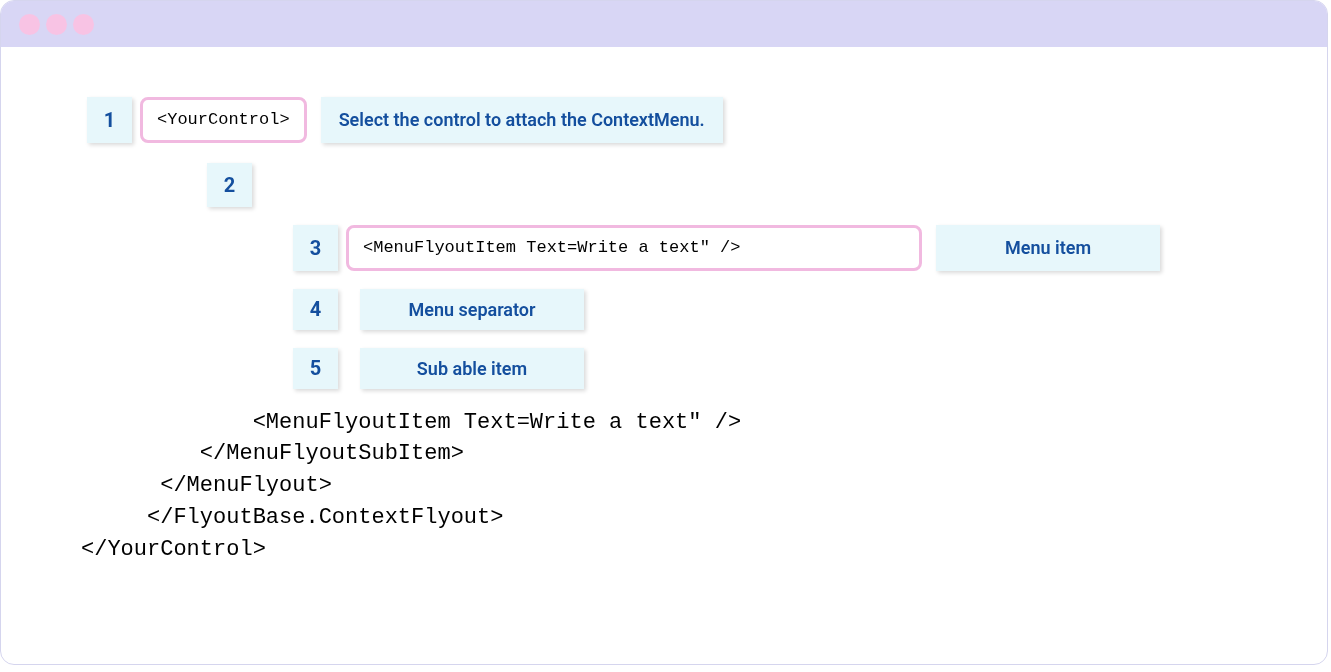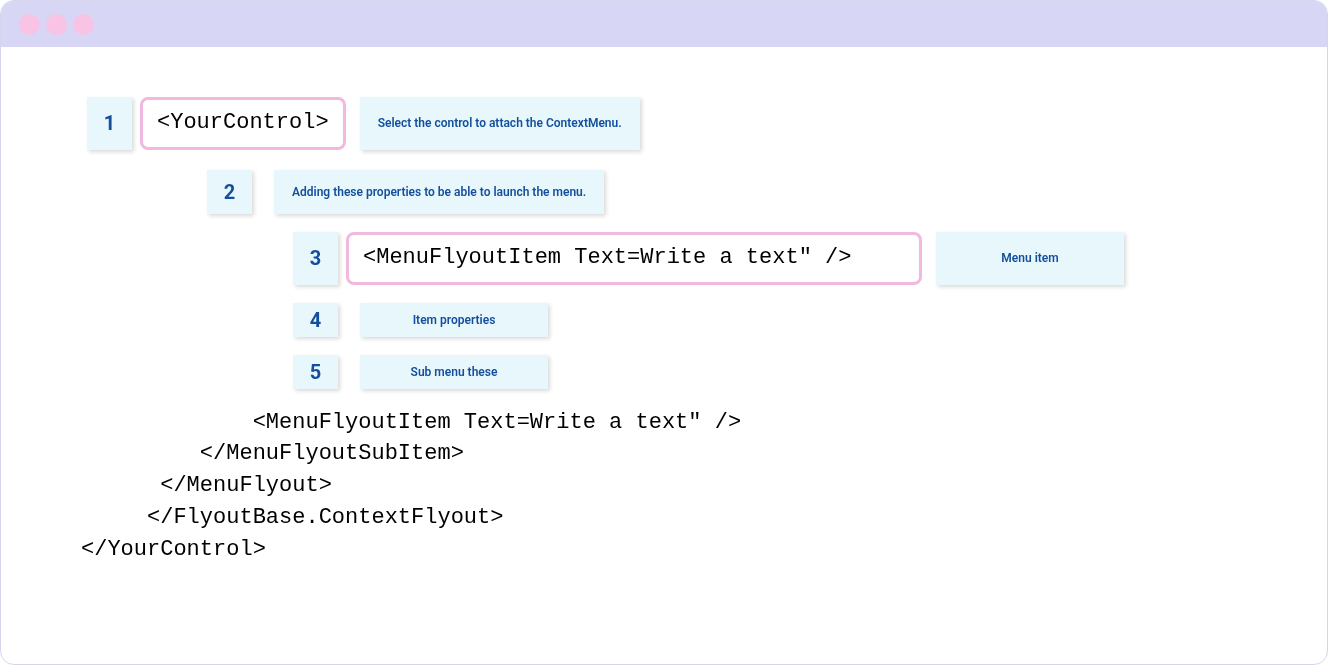--- a/index.html
+++ b/index.html
@@ -60,32 +60,32 @@
       box-shadow: 2px 2px 4px rgba(0,0,0,0.15);
       margin-right: 8px;
     }
     .code-box {
       background: #ffffff;
       border: 3px solid #f1b9e0;
       border-radius: 8px;
       padding: 8px 14px;
       color: #000000;
       font-family: "Courier New", Courier, monospace;
-      font-size: 22px;
+      font-size: 17px;
       line-height: 1.4;
       white-space: pre;
       display: flex;
       align-items: center;
     }
     .hint-box {
       background: #e7f7fb;
       color: #144f9e;
       font-family: -apple-system, "Segoe UI", Roboto, sans-serif;
       font-weight: 600;
-      font-size: 12px;
+      font-size: 18px;
       display: flex;
       align-items: center;
       justify-content: center;
       padding: 10px 18px;
       box-shadow: 2px 2px 4px rgba(0,0,0,0.15);
       margin-left: 14px;
     }
     .plain-code {
       color: #000000;
       font-family: "Courier New", Courier, monospace;
@@ -95,21 +95,21 @@
       margin-top: 6px;
     }
     
     .row1 { margin-left: 6px; }
     .row2 { margin-left: 126px; margin-top: 20px; }
     .row3 { margin-left: 212px; }
     .row4 { margin-left: 212px; }
     .row5 { margin-left: 212px; }
     .row1 .num-badge, .row2 .num-badge { height: auto; padding: 10px 0; }
     .code-box.w3, .code-box.w4, .code-box.w5 { width: 576px; }
-    .hint-box.h3, .hint-box.h4, .hint-box.h5 { width: 188px; }
+    .hint-box.h3, .hint-box.h4, .hint-box.h5 { width: 224px; }
   </style>
 </head>
 <body>
 
 <div class="window-frame">
   <div class="title-bar">
     <div class="traffic-lights">
       <div class="traffic-dot"></div>
       <div class="traffic-dot"></div>
       <div class="traffic-dot"></div>
@@ -119,37 +119,36 @@
   <div class="content">
 
     <div class="row row1">
       <div class="num-badge">1</div>
       <div class="code-box">&lt;YourControl&gt;</div>
       <div class="hint-box">Select the control to attach the ContextMenu.</div>
     </div>
 
     <div class="row row2">
       <div class="num-badge">2</div>
-      <div class="hint-box">Adding these properties to be able to launch the menu.</div>
     </div>
 
     <div class="row row3">
       <div class="num-badge">3</div>
       <div class="code-box w3">&lt;MenuFlyoutItem Text=Write a text" /&gt;</div>
       <div class="hint-box h3">Menu item</div>
     </div>
 
     <div class="row row4">
       <div class="num-badge">4</div>
-      <div class="hint-box h4">Item properties</div>
+      <div class="hint-box h4">Menu separator</div>
     </div>
 
     <div class="row row5">
       <div class="num-badge">5</div>
-      <div class="hint-box h5">Sub menu these</div>
+      <div class="hint-box h5">Sub able item</div>
     </div>
 
     <div class="plain-code">             &lt;MenuFlyoutItem Text=Write a text" /&gt;
          &lt;/MenuFlyoutSubItem&gt;
       &lt;/MenuFlyout&gt;
      &lt;/FlyoutBase.ContextFlyout&gt;
 &lt;/YourControl&gt;</div>
 
   </div>
 </div>

